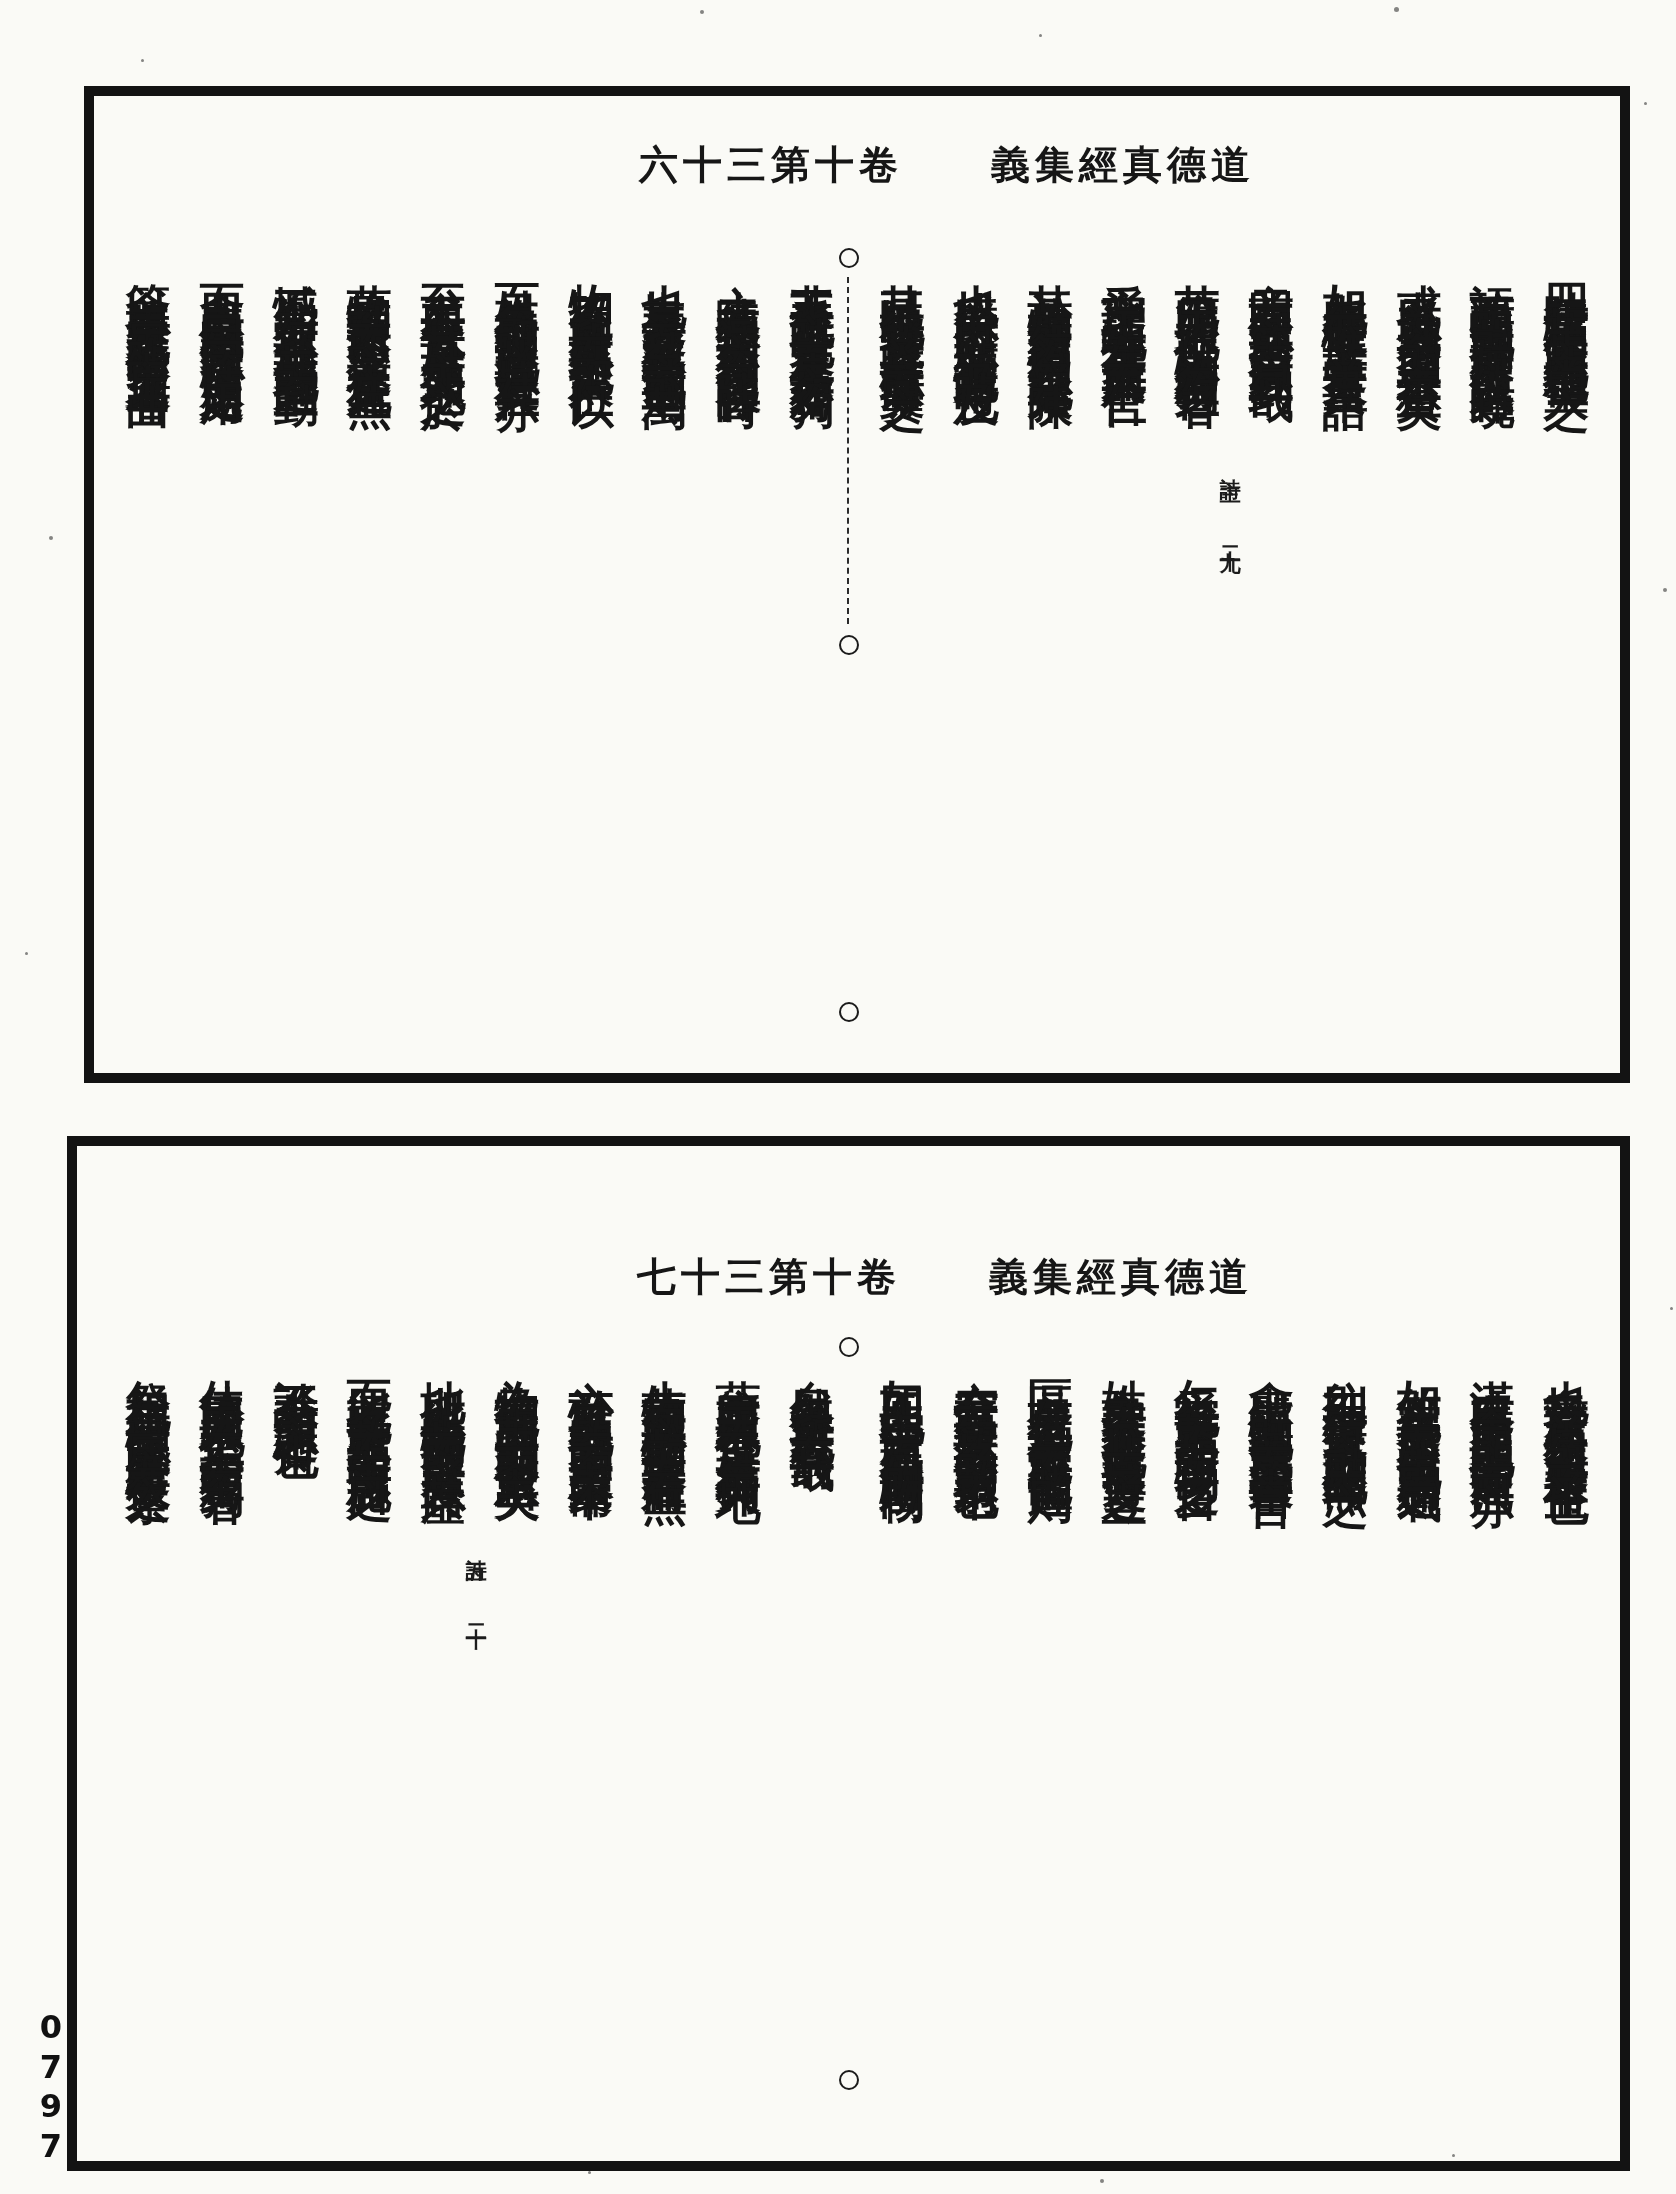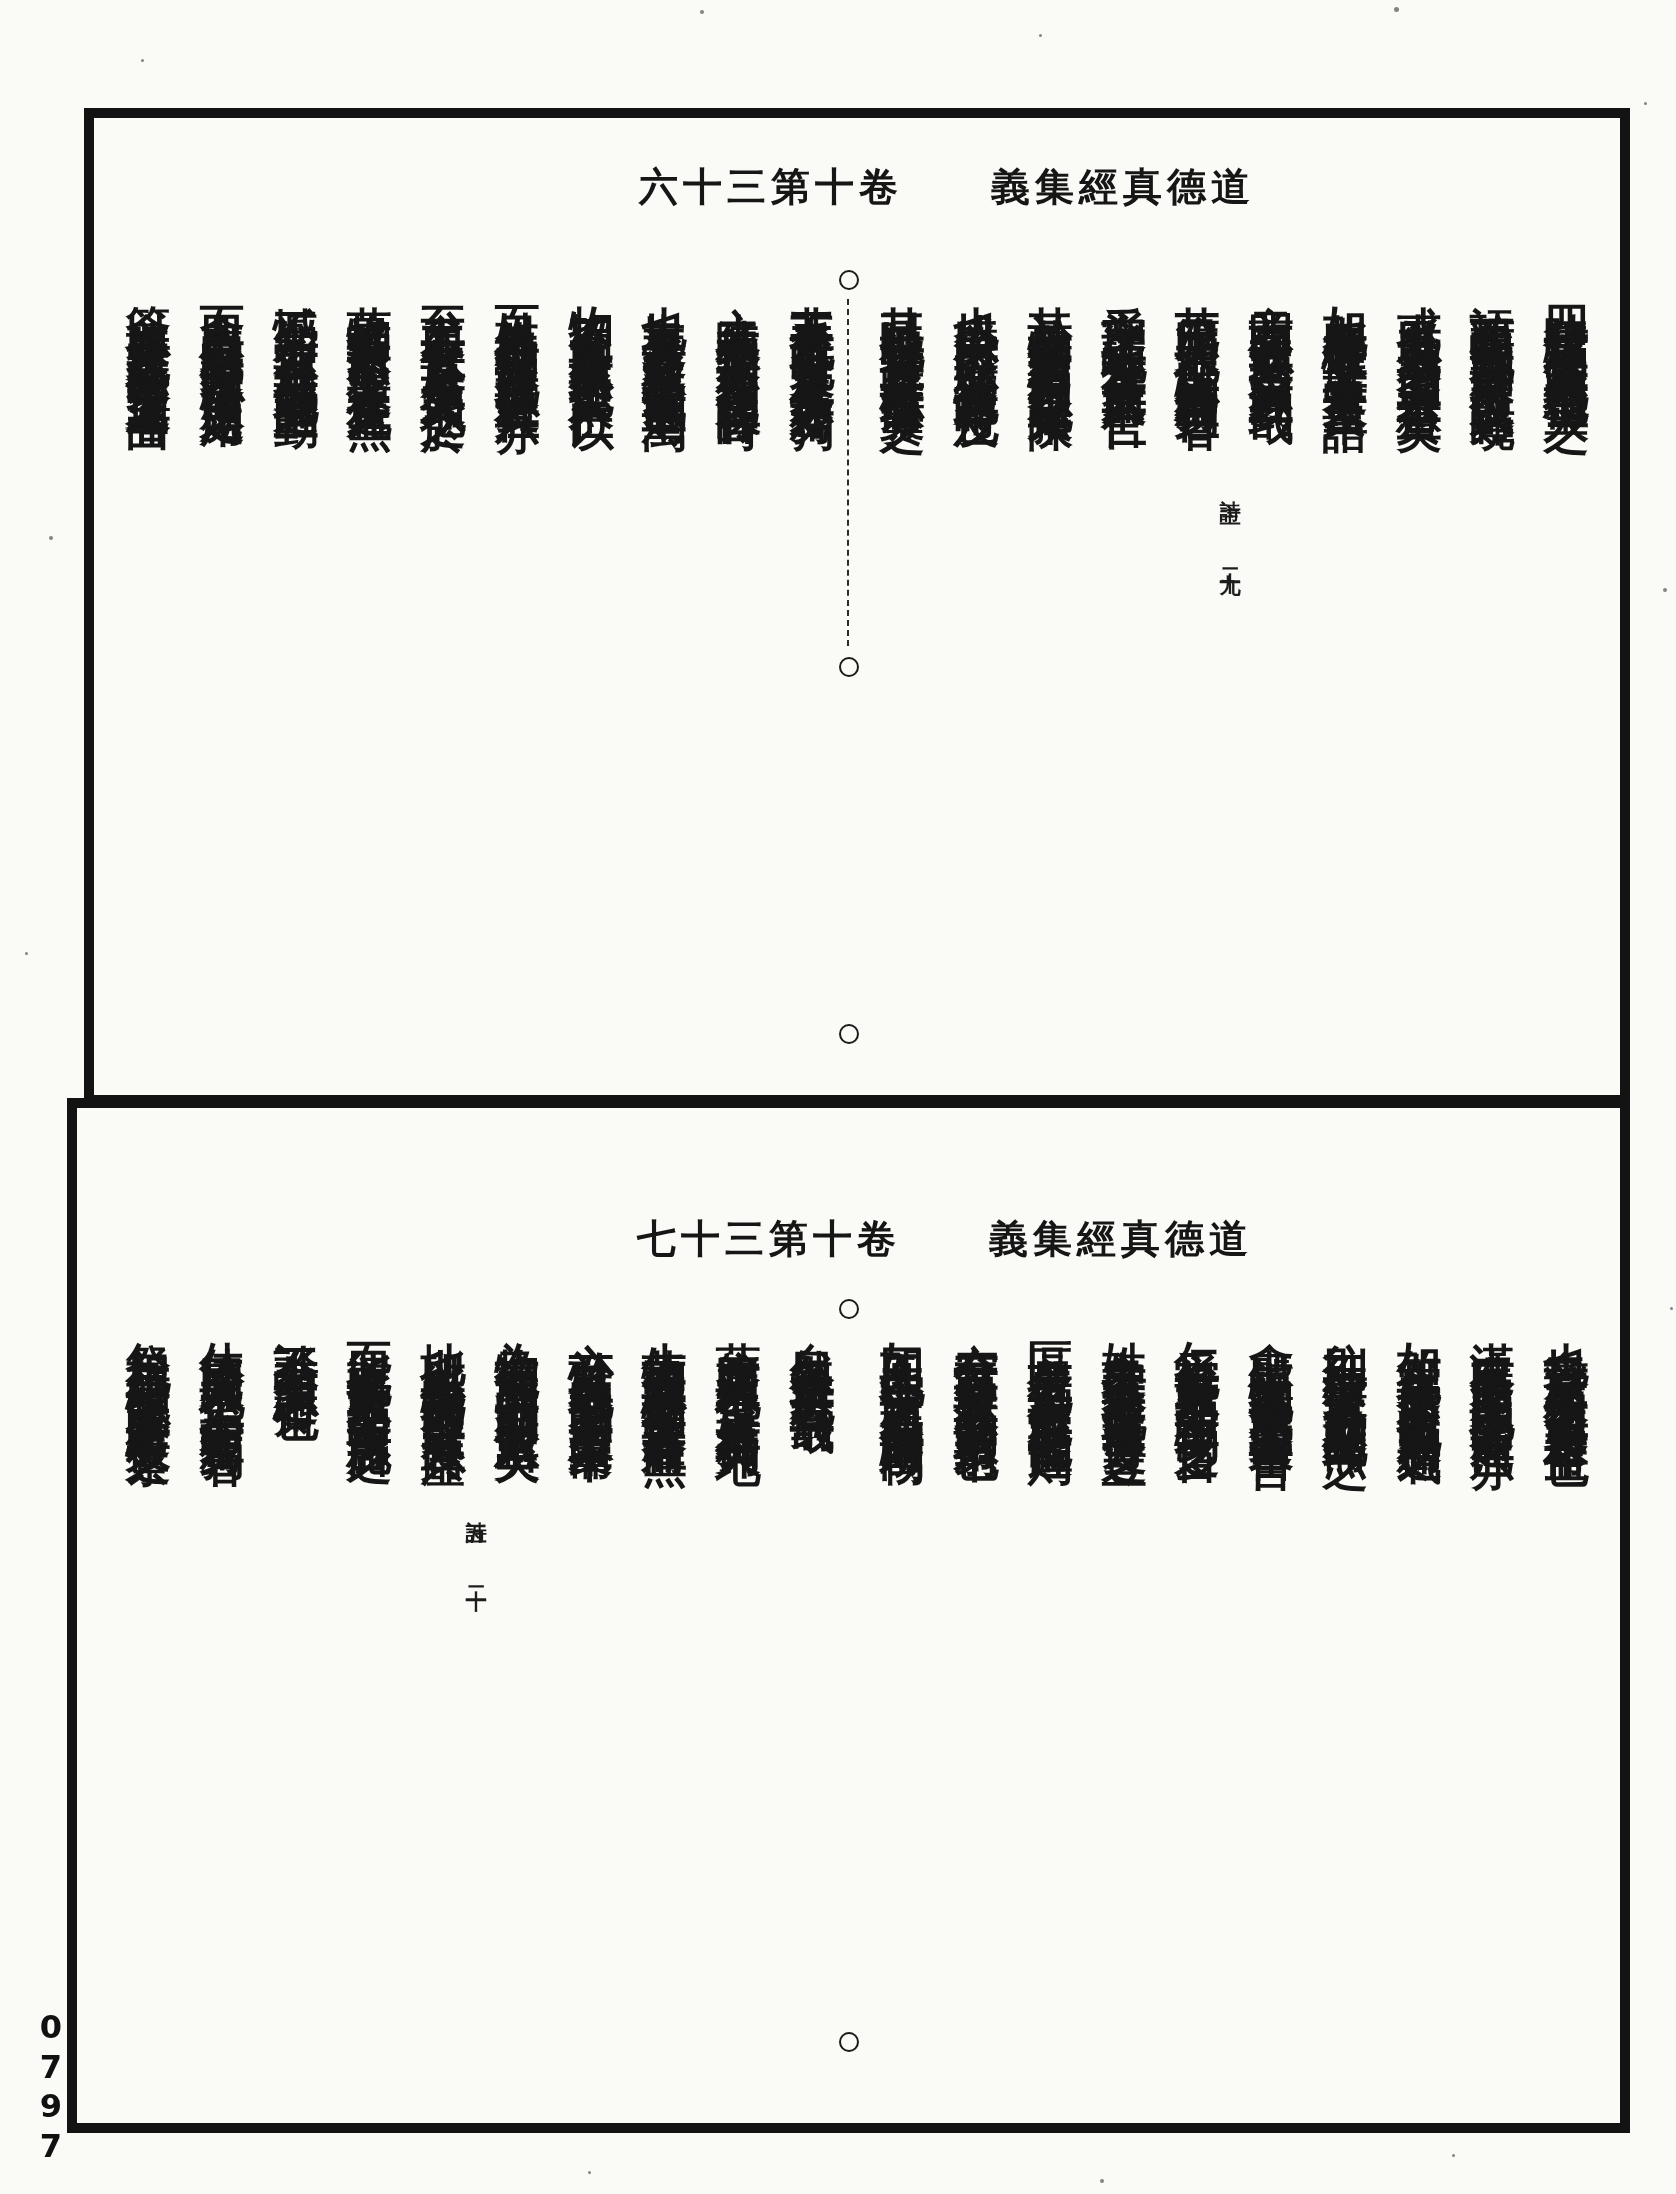--- a/index.html
+++ b/index.html
@@ -6,22 +6,22 @@
   #page{
     position:relative; width:1676px; height:2194px;
     background:#fafaf6; overflow:hidden;
     font-family:"DejaVu Serif","Liberation Serif",serif;
     color:#141414;
   }
   .folio{
     position:absolute; border:10px solid #131313; background:transparent;
     box-sizing:border-box;
   }
-  #folio-top{ left:84px; top:86px;  width:1546px; height:997px;margin-top:22px; }
-  #folio-bottom{ left:67px; top:1098px; width:1563px; height:1035px; }
+  #folio-top{ left:84px; top:86px;  width:1546px; height:997px; }
+  #folio-bottom{ left:67px; top:1136px; width:1563px; height:1035px; }
   .folio-header{
     position:absolute; white-space:nowrap;
     font-size:39px; font-weight:700; letter-spacing:5px; color:#161616;
   }
   #folio-top .folio-header{ left:545px; top:42px; }
   #folio-bottom .folio-header{ left:560px; top:104px; }
   .folio-body{ position:absolute; left:6.7px; right:6.7px; }
   #folio-top .folio-body{ top:152px; height:830px; }
   #folio-bottom .folio-body{ top:198px; height:830px; }
   .tcol{

